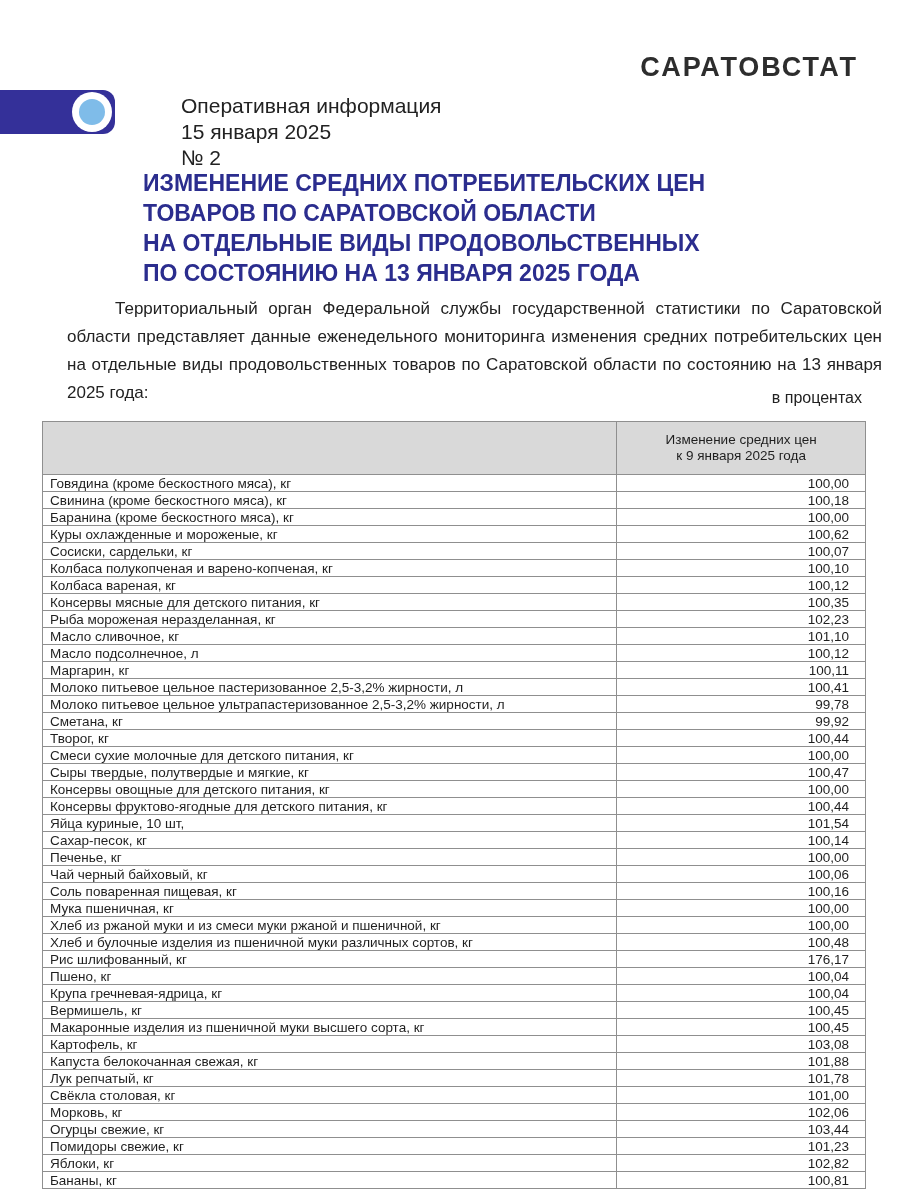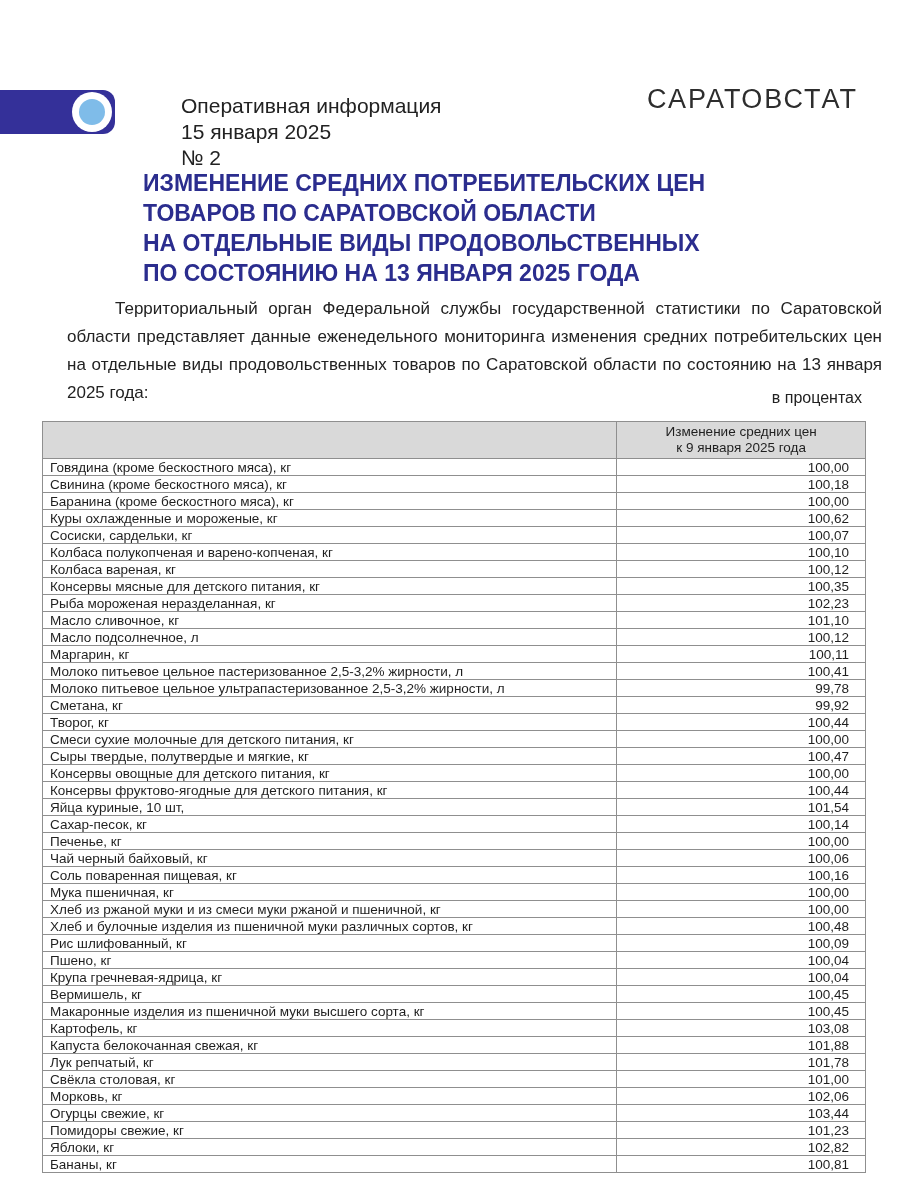--- a/index.html
+++ b/index.html
@@ -14,23 +14,22 @@
   html,body{width:905px;background:#ffffff;}
   body{
     position:relative;
     width:905px;height:1202px;
     font-family:"Liberation Sans", sans-serif;
     color:var(--text-dark);
     overflow:hidden;
   }
   .logo-text{
     position:absolute;top:52px;right:47px;
-    font-size:27px;font-weight:normal;letter-spacing:2px;
+    font-size:27px;font-weight:bold;letter-spacing:2px;
     color:#2d2d2d;
-    margin-top:32px;
   }
   .logo-bar{
     position:absolute;left:0;top:90px;
     width:115px;height:44px;
     background:var(--logo-bar);
     border-radius:0 12px 12px 0;
   }
   .logo-circle-outer{
     position:absolute;top:2px;right:3px;
     width:40px;height:40px;border-radius:50%;
@@ -70,21 +69,21 @@
   .price-table td,.price-table th{
     border:1px solid var(--border-gray);
     vertical-align:middle;
   }
   .price-table th{
     background:var(--header-gray);
     font-weight:normal;
     text-align:center;
     height:36px;
     line-height:16px;
-    padding:2px 4px;
+    padding:10px 4px;
   }
   .price-table td{
     height:17px;
     padding:0 7px;
     background:#ffffff;
     line-height:15px;
   }
   .price-table td.value-cell{
     text-align:right;
     padding-right:16px;
@@ -242,21 +241,21 @@
       <tr>
         <td>Хлеб из ржаной муки и из смеси муки ржаной и пшеничной, кг</td>
         <td class="value-cell">100,00</td>
       </tr>
       <tr>
         <td>Хлеб и булочные изделия из пшеничной муки различных сортов, кг</td>
         <td class="value-cell">100,48</td>
       </tr>
       <tr>
         <td>Рис шлифованный, кг</td>
-        <td class="value-cell">100,09</td>
+        <td class="value-cell">176,17</td>
       </tr>
       <tr>
         <td>Пшено, кг</td>
         <td class="value-cell">100,04</td>
       </tr>
       <tr>
         <td>Крупа гречневая-ядрица, кг</td>
         <td class="value-cell">100,04</td>
       </tr>
       <tr>

